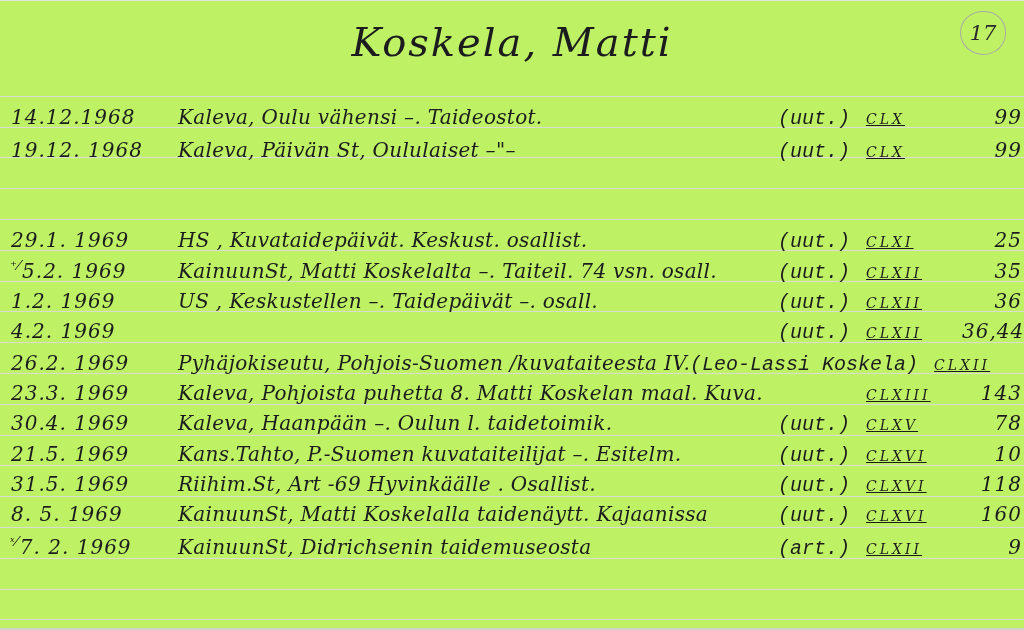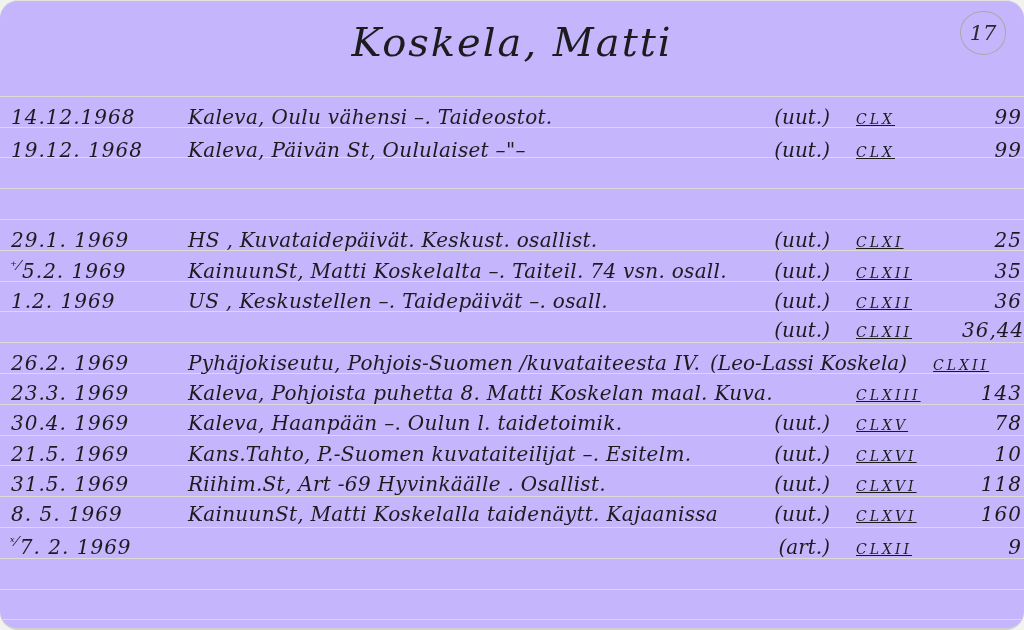--- a/index.html
+++ b/index.html
@@ -5,25 +5,24 @@
   * { margin: 0; padding: 0; box-sizing: border-box; }
   html, body { width: 1024px; height: 630px; overflow: hidden; }
   body {
     font-family: "DejaVu Serif", serif;
     background: #f2f2ef;
   }
   .card {
     position: relative;
     width: 1024px;
     height: 630px;
-    background: #c4b5fd;
+    background: #bef264;
     border-top: 1px solid #e3e3df;
     border-bottom: 2px solid #d2d2cc;
     overflow: hidden;
-    border-radius: 18px;
   }
   
   .ruled-lines {
     position: absolute;
     left: 0; right: 0;
     top: 65px; bottom: 0;
     background: repeating-linear-gradient(
       to bottom,
       transparent 0px,
       transparent 29.8px,
@@ -63,26 +62,25 @@
     position: absolute;
     left: 10px;
     right: 0;
     height: 30px;
     display: flex;
     align-items: baseline;
     font-style: italic;
     font-size: 20px;
     color: #1c1c1e;
     white-space: nowrap;
-    gap: 10px;
   }
   .col-date  { width: 168px; flex-shrink: 0; letter-spacing: 1px; }
   .pfx       { font-size: 13px; vertical-align: super; margin-right: 1px; }
   .col-text  { overflow: visible; letter-spacing: 0.3px; }
-  .col-note  { margin-left: auto; padding-right: 16px; }
+  .col-note  { margin-left: auto; padding-right: 16px; font-family: Liberation Mono, monospace; }
   .col-vol   { width: 96px; flex-shrink: 0; letter-spacing: 3px; font-size: 14px; text-decoration: underline; }
   .col-page  { width: 62px; flex-shrink: 0; text-align: right; padding-right: 2px; letter-spacing: 1px; }
 </style>
 </head>
 <body>
 
 <div class="card">
   <div class="ruled-lines"></div>
 
   <div class="title">Koskela, Matti</div>
@@ -125,20 +123,21 @@
 
   <div class="entry-row" style="top:287px">
     <span class="col-date"><sup class="pfx"></sup><span>1.2. 1969</span></span>
     <span class="col-text">US ,   Keskustellen –. Taidepäivät –. osall.</span>
     <span class="col-note">(uut.)</span>
     <span class="col-vol">CLXII</span>
     <span class="col-page">36</span>
   </div>
 
   <div class="entry-row" style="top:317px">
+    <span class="col-date"><sup class="pfx"></sup><span>4.2. 1969</span></span>
     <span class="col-note">(uut.)</span>
     <span class="col-vol">CLXII</span>
     <span class="col-page">36,44</span>
   </div>
 
   <div class="entry-row" style="top:349px">
     <span class="col-date"><sup class="pfx"></sup><span>26.2. 1969</span></span>
     <span class="col-text">Pyhäjokiseutu, Pohjois-Suomen /kuvataiteesta IV.</span>
     <span class="col-note">(Leo-Lassi Koskela)</span>
     <span class="col-vol">CLXII</span>
@@ -180,17 +179,18 @@
   <div class="entry-row" style="top:500px">
     <span class="col-date"><sup class="pfx"></sup><span>8. 5. 1969</span></span>
     <span class="col-text">KainuunSt, Matti Koskelalla taidenäytt. Kajaanissa</span>
     <span class="col-note">(uut.)</span>
     <span class="col-vol">CLXVI</span>
     <span class="col-page">160</span>
   </div>
 
   <div class="entry-row" style="top:533px">
     <span class="col-date"><sup class="pfx">ˣ⁄</sup><span>7. 2. 1969</span></span>
+    <span class="col-text">KainuunSt, Didrichsenin taidemuseosta</span>
     <span class="col-note">(art.)</span>
     <span class="col-vol">CLXII</span>
     <span class="col-page">9</span>
   </div>
 </div>
 
 </body></html>

